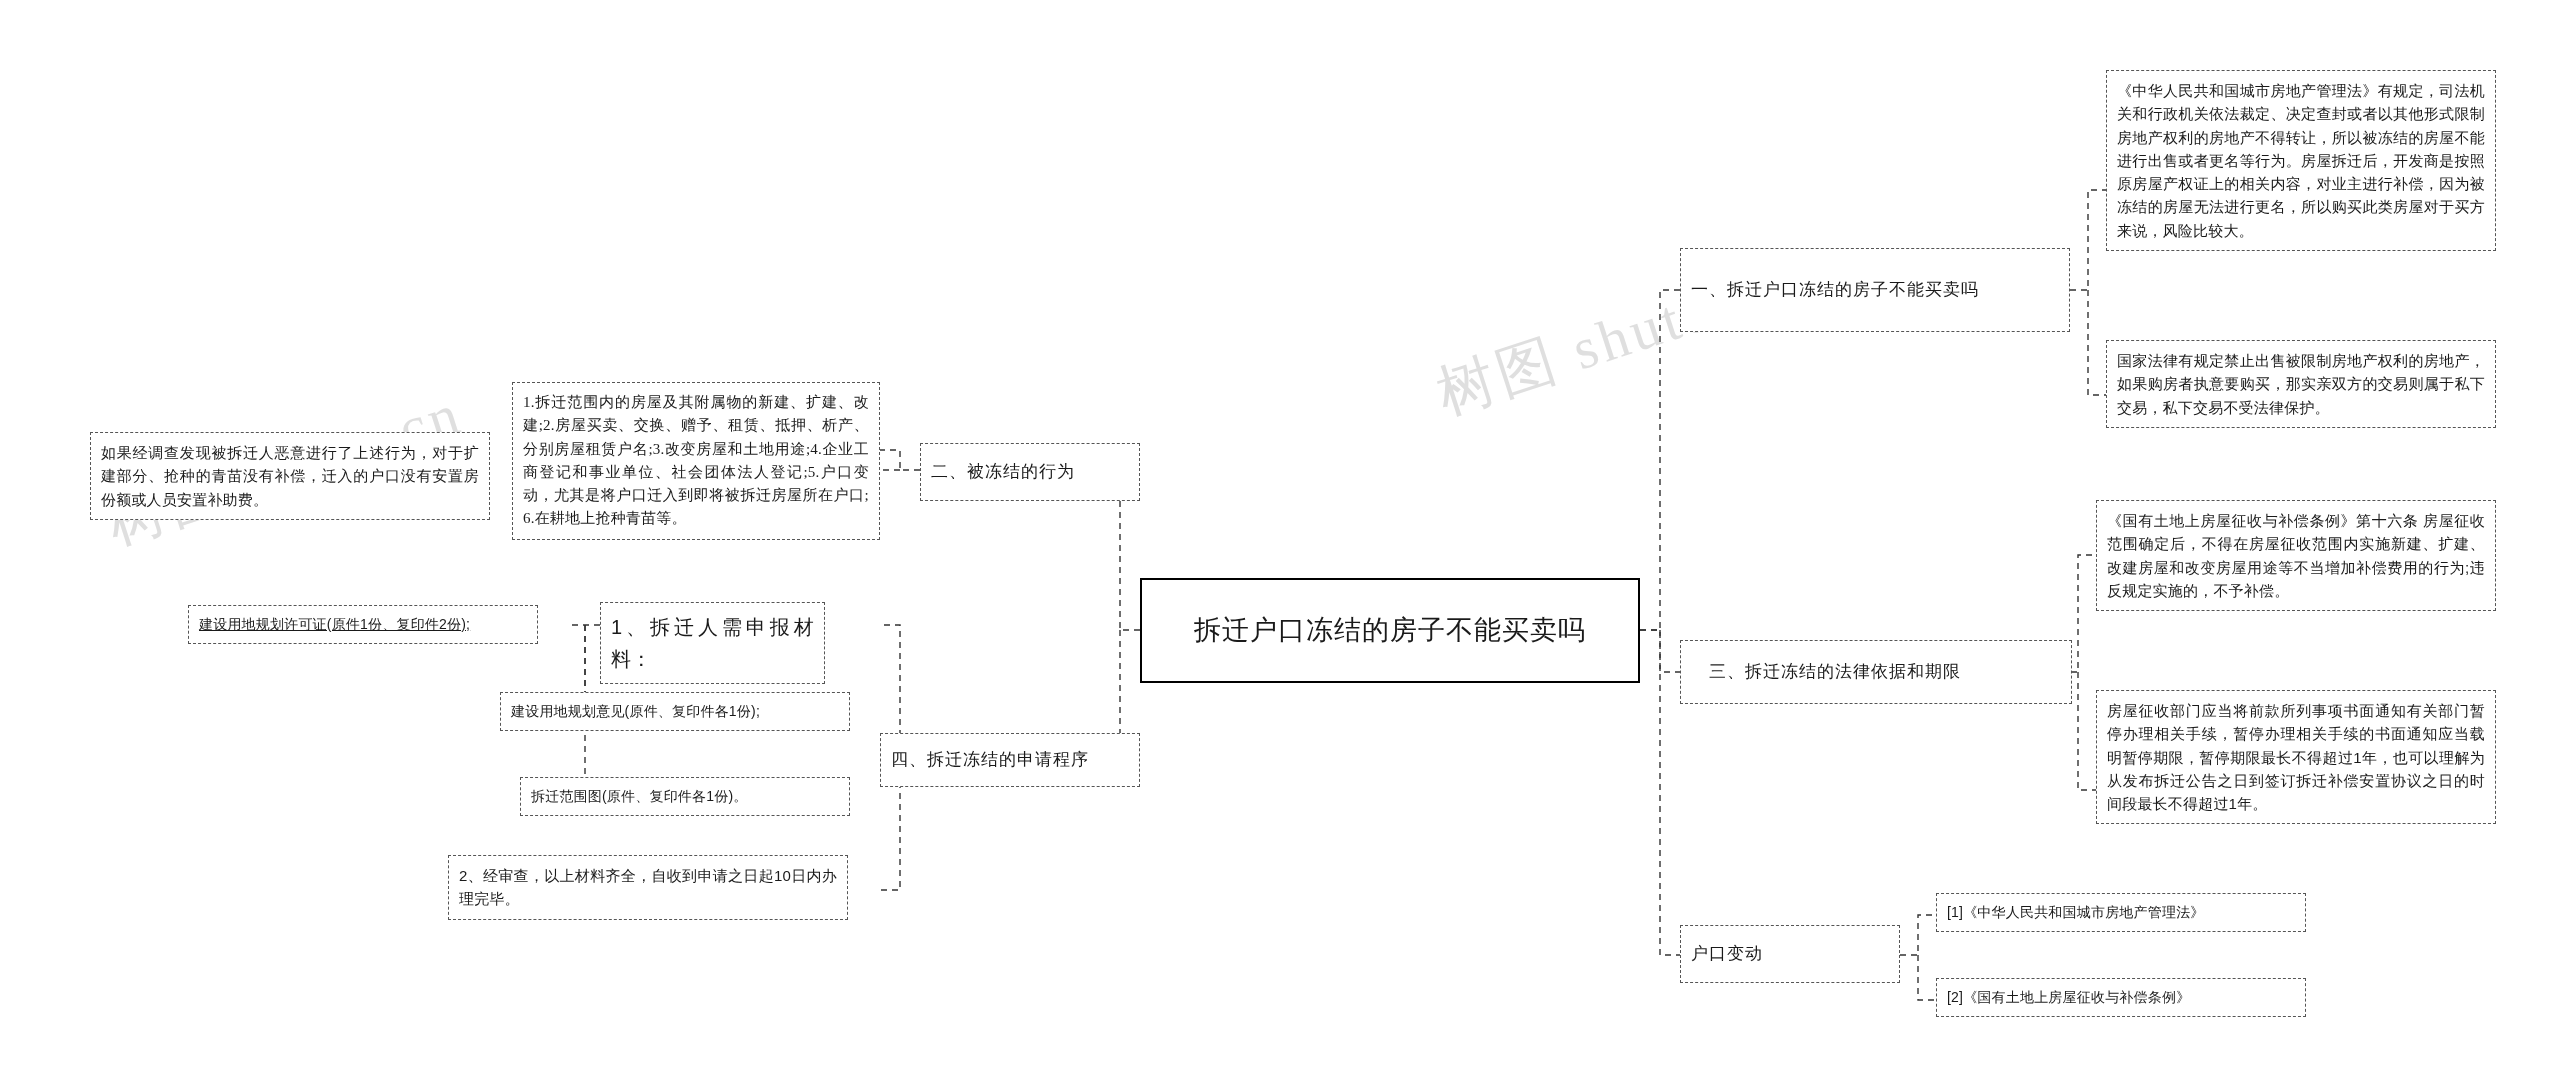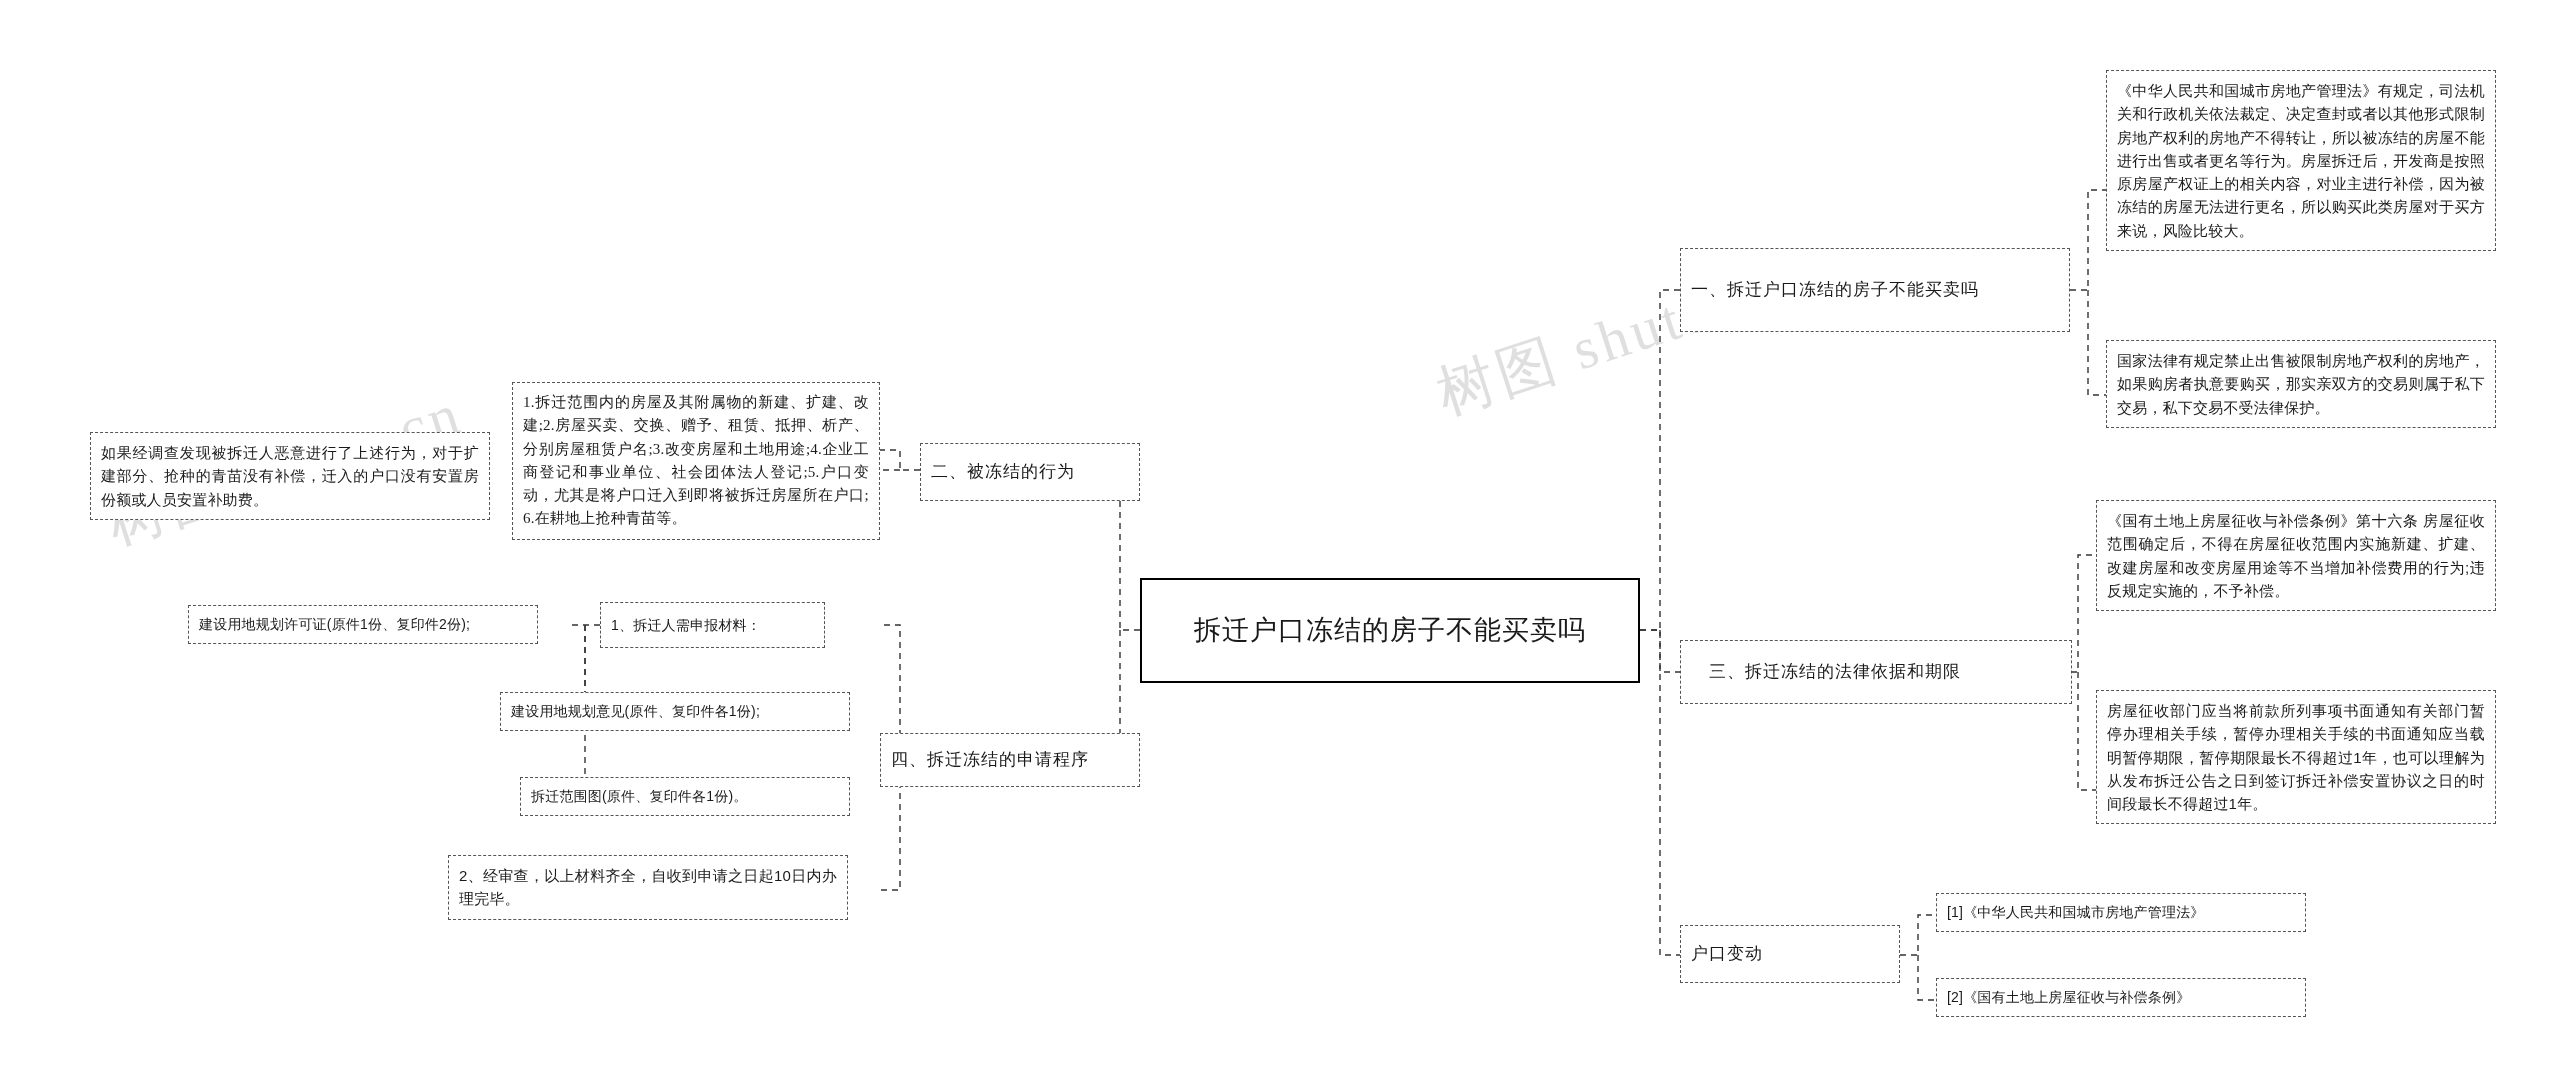--- a/index.html
+++ b/index.html
@@ -57,21 +57,21 @@
     letter-spacing: 1px;
     display: flex;
     align-items: center;
     text-align: right;
   }
   .node.leaf-small {
     font-size: 14px;
     line-height: 1.5;
   }
   .node.mid {
-    font-size: 14px;
+    font-size: 20px;
     line-height: 1.6;
     display: flex;
     align-items: center;
   }
   .wm {
     position: absolute;
     font-family: "Liberation Serif", "DejaVu Serif", serif;
     color: rgba(140,140,140,0.28);
     font-size: 58px;
     letter-spacing: 4px;
@@ -137,19 +137,19 @@
   <div class="node leaf-small" style="left:1936px; top:893px; width:370px;">[1]《中华人民共和国城市房地产管理法》</div>
   <div class="node leaf-small" style="left:1936px; top:978px; width:370px;">[2]《国有土地上房屋征收与补偿条例》</div>
 
   <div class="node branch" style="left:920px; top:443px; width:220px; min-height:58px; justify-content:flex-start;">二、被冻结的行为</div>
   <div class="node" style="left:512px; top:382px; width:368px;font-family:Liberation Serif, serif;">1.拆迁范围内的房屋及其附属物的新建、扩建、改建;2.房屋买卖、交换、赠予、租赁、抵押、析产、分别房屋租赁户名;3.改变房屋和土地用途;4.企业工商登记和事业单位、社会团体法人登记;5.户口变动，尤其是将户口迁入到即将被拆迁房屋所在户口;6.在耕地上抢种青苗等。</div>
   <div class="node" style="left:90px; top:432px; width:400px;">如果经调查发现被拆迁人恶意进行了上述行为，对于扩建部分、抢种的青苗没有补偿，迁入的户口没有安置房份额或人员安置补助费。</div>
 
   <div class="node branch" style="left:880px; top:733px; width:260px; min-height:54px; justify-content:flex-start;">四、拆迁冻结的申请程序</div>
 
   <div class="node mid" style="left:600px; top:602px; width:225px; min-height:46px;">1、拆迁人需申报材料：</div>
-  <div class="node leaf-small" style="left:188px; top:605px; width:350px;">建设用地规划许可证(原件1份、复印件2份);</div>
+  <div class="node leaf-small" style="left:188px; top:605px; width:350px;text-decoration:underline;">建设用地规划许可证(原件1份、复印件2份);</div>
   <div class="node leaf-small" style="left:500px; top:692px; width:350px;">建设用地规划意见(原件、复印件各1份);</div>
   <div class="node leaf-small" style="left:520px; top:777px; width:330px;">拆迁范围图(原件、复印件各1份)。</div>
 
   <div class="node" style="left:448px; top:855px; width:400px;">2、经审查，以上材料齐全，自收到申请之日起10日内办理完毕。</div>
 
 </div>
 
 </body></html>

